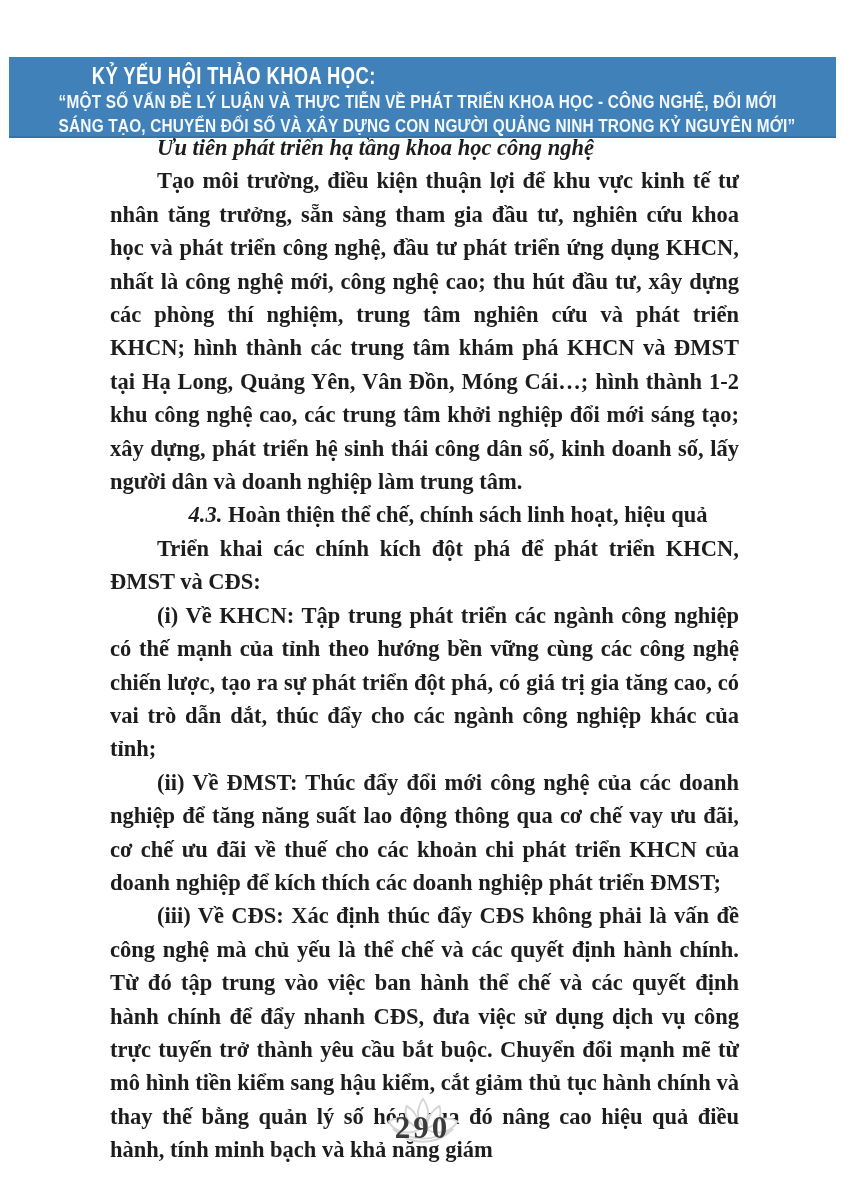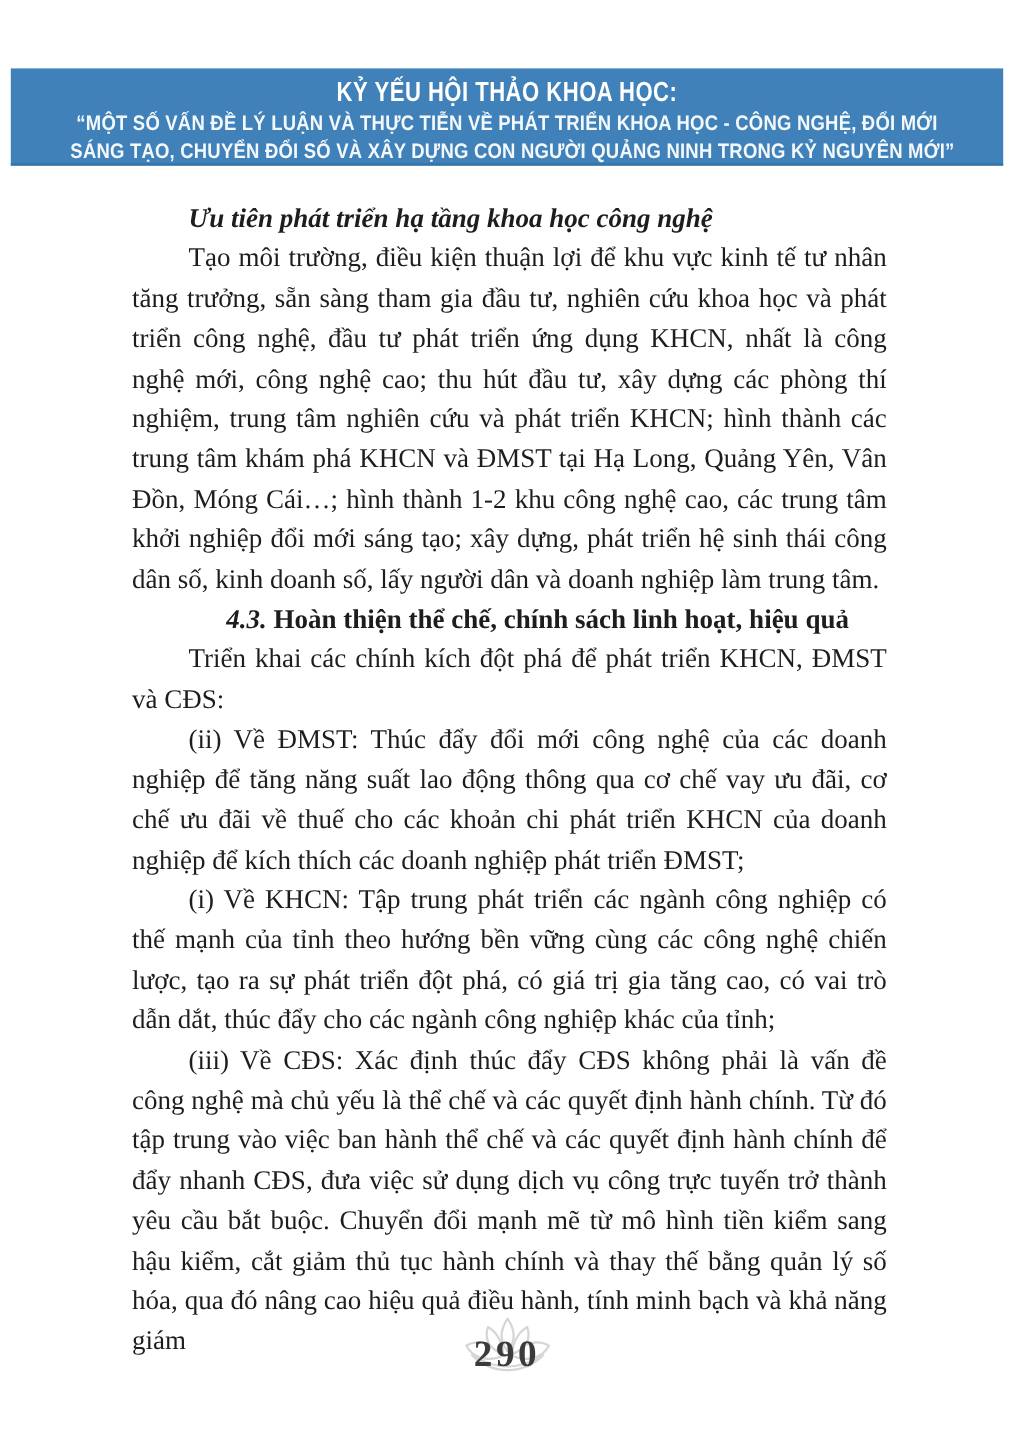--- a/index.html
+++ b/index.html
@@ -14,21 +14,20 @@
     position: absolute; inset: 0;
     background: #ffffff;
   }
   
   .header-band {
     position: absolute;
     left: 9px; top: 57px;
     width: 827px; height: 81px;
     background: #3f81b8;
     color: #ffffff;
-    text-align: center;
     font-family: "Liberation Sans", sans-serif;
     font-weight: 700;
     box-sizing: border-box;
     padding-top: 5px;
     border-bottom: 2px solid #3674a7;
   }
   .header-title {
     font-size: 23px;
     line-height: 28px;
     letter-spacing: 0.5px;
@@ -41,28 +40,28 @@
     line-height: 24px;
     letter-spacing: 0.2px;
     transform: scaleX(0.88);
     transform-origin: 50% 50%;
     white-space: nowrap;
     color: #f3f8fb;
   }
   
   .content {
     position: absolute;
-    left: 110px; top: 165px;
+    left: 110px; top: 131px;
     width: 629px;
     font-size: 22.5px;
     line-height: 33.4px;
     color: #1d1d1d;
     text-align: justify;
   }
-  .content p { margin: 0; text-indent: 47px; }
+  .content p { margin: 0; text-indent: 47px; font-weight: bold; }
   .section-heading {
     font-weight: 700;
     font-style: italic;
     text-indent: 47px;
     text-align: left;
   }
   .subsection-heading {
     font-weight: 700;
     text-indent: 47px;
     text-align: center;
@@ -101,22 +100,22 @@
     <div class="header-title">KỶ YẾU HỘI THẢO KHOA HỌC:</div>
     <div class="header-subtitle">“MỘT SỐ VẤN ĐỀ LÝ LUẬN VÀ THỰC TIỄN VỀ PHÁT TRIỂN KHOA HỌC - CÔNG NGHỆ, ĐỔI MỚI</div>
     <div class="header-subtitle">SÁNG TẠO, CHUYỂN ĐỔI SỐ VÀ XÂY DỰNG CON NGƯỜI QUẢNG NINH TRONG KỶ NGUYÊN MỚI”</div>
   </div>
 
   <div class="content">
     <div class="section-heading">Ưu tiên phát triển hạ tầng khoa học công nghệ</div>
     <p>Tạo môi trường, điều kiện thuận lợi để khu vực kinh tế tư nhân tăng trưởng, sẵn sàng tham gia đầu tư, nghiên cứu khoa học và phát triển công nghệ, đầu tư phát triển ứng dụng KHCN, nhất là công nghệ mới, công nghệ cao; thu hút đầu tư, xây dựng các phòng thí nghiệm, trung tâm nghiên cứu và phát triển KHCN; hình thành các trung tâm khám phá KHCN và ĐMST tại Hạ Long, Quảng Yên, Vân Đồn, Móng Cái…; hình thành 1-2 khu công nghệ cao, các trung tâm khởi nghiệp đổi mới sáng tạo; xây dựng, phát triển hệ sinh thái công dân số, kinh doanh số, lấy người dân và doanh nghiệp làm trung tâm.</p>
     <div class="subsection-heading"><span class="subsection-number">4.3.</span> <span>Hoàn thiện thể chế, chính sách linh hoạt, hiệu quả</span></div>
     <p>Triển khai các chính kích đột phá để phát triển KHCN, ĐMST và CĐS:</p>
+    <p>(i) Về KHCN: Tập trung phát triển các ngành công nghiệp có thế mạnh của tỉnh theo hướng bền vững cùng các công nghệ chiến lược, tạo ra sự phát triển đột phá, có giá trị gia tăng cao, có vai trò dẫn dắt, thúc đẩy cho các ngành công nghiệp khác của tỉnh;</p>
     <p>(ii) Về ĐMST: Thúc đẩy đổi mới công nghệ của các doanh nghiệp để tăng năng suất lao động thông qua cơ chế vay ưu đãi, cơ chế ưu đãi về thuế cho các khoản chi phát triển KHCN của doanh nghiệp để kích thích các doanh nghiệp phát triển ĐMST;</p>
-    <p>(i) Về KHCN: Tập trung phát triển các ngành công nghiệp có thế mạnh của tỉnh theo hướng bền vững cùng các công nghệ chiến lược, tạo ra sự phát triển đột phá, có giá trị gia tăng cao, có vai trò dẫn dắt, thúc đẩy cho các ngành công nghiệp khác của tỉnh;</p>
     <p>(iii) Về CĐS: Xác định thúc đẩy CĐS không phải là vấn đề công nghệ mà chủ yếu là thể chế và các quyết định hành chính. Từ đó tập trung vào việc ban hành thể chế và các quyết định hành chính để đẩy nhanh CĐS, đưa việc sử dụng dịch vụ công trực tuyến trở thành yêu cầu bắt buộc. Chuyển đổi mạnh mẽ từ mô hình tiền kiểm sang hậu kiểm, cắt giảm thủ tục hành chính và thay thế bằng quản lý số hóa, qua đó nâng cao hiệu quả điều hành, tính minh bạch và khả năng giám</p>
   </div>
 
   <div class="footer">
     <div class="lotus-wrap">
       <svg width="78" height="54" viewBox="0 0 100 68" xmlns="http://www.w3.org/2000/svg">
         <g fill="#ffffff" stroke="#d6d6d6" stroke-width="2.4" stroke-linejoin="round">
           <path d="M6 32 C16 25 34 28 46 42 C32 50 13 46 6 32 Z"></path>
           <path d="M94 32 C84 25 66 28 54 42 C68 50 87 46 94 32 Z"></path>
           <path d="M29 12 C25 25 30 35 45 41 C45 29 39 18 29 12 Z"></path>

